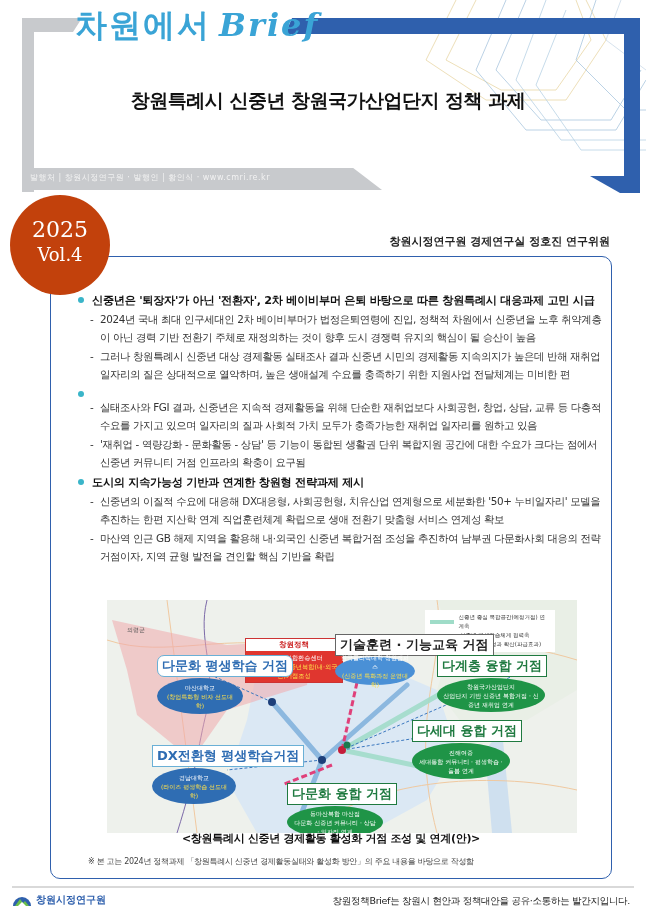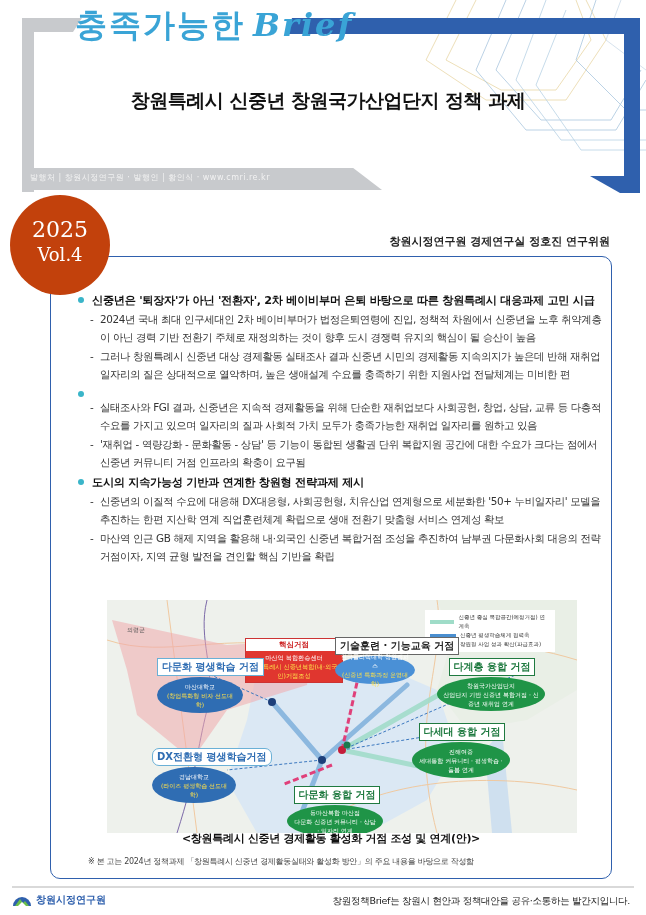--- a/index.html
+++ b/index.html
@@ -34,21 +34,21 @@
   .section-head { display: flex; align-items: flex-start; font-size: 11.2px; font-weight: bold; color: #111; line-height: 17px; letter-spacing: -0.3px; }
   .dot { flex: 0 0 auto; width: 6px; height: 6px; border-radius: 50%; background: #3ab5c9; margin: 5px 8px 0 0; }
   .item { display: flex; font-size: 10.4px; color: #333; line-height: 17.5px; letter-spacing: -0.35px; padding-left: 12px; margin-top: 2px; }
   .dash { flex: 0 0 auto; width: 10px; }
   .item-text { flex: 1; }
 
   
   .map { position: absolute; left: 107px; top: 600px; width: 470px; height: 233px; background: #eef2f0; overflow: hidden; z-index: 2; }
   .map svg.base { position: absolute; left: 0; top: 0; }
   .node { position: absolute; text-align: center; }
-  .node-label { display: inline-block; background: #fff; border: 1px solid #666; font-size: 10px; font-weight: bold; padding: 1px 4px; white-space: nowrap; }
+  .node-label { display: inline-block; background: #fff; border: 1px solid #666; font-size: 13px; font-weight: bold; padding: 1px 4px; white-space: nowrap; }
   .oval { border-radius: 50%; color: #fff; font-size: 6px; line-height: 9px; display: flex; flex-direction: column; align-items: center; justify-content: center; text-align: center; padding: 2px 6px; }
   .oval-blue { background: #2f6db3; }
   .oval-lightblue { background: #4a90d6; }
   .oval-green { background: #1f9447; }
   .oval .yel { color: #ffe04a; }
   .core-box { position: absolute; left: 138px; top: 38px; width: 98px; border: 1px solid #c33; background: #fff; }
   .core-title { font-size: 7.5px; font-weight: bold; color: #c22; text-align: center; padding: 1px 0; }
   .core-body { background: #e0362f; color: #fff; font-size: 6.2px; text-align: center; line-height: 9px; padding: 2px 2px; }
   .core-body .yel { color: #ffe04a; }
   .legend { position: absolute; left: 318px; top: 10px; width: 130px; background: #fff; padding: 3px 5px; font-size: 5.5px; color: #333; line-height: 9px; }
@@ -82,21 +82,21 @@
   </svg>
   <div class="gray-left"></div>
   <div class="gray-top"></div>
   <div class="gray-bottom"></div>
   <div class="publisher">발행처 | 창원시정연구원 · 발행인 | 황인식 · www.cmri.re.kr</div>
   <div class="blue-top"></div>
   <div class="blue-right"></div>
   <div class="blue-corner"></div>
 
   <div class="brand">
-    <span>충족가능한</span><span class="brief">Brief</span>
+    <span>차원에서</span><span class="brief">Brief</span>
   </div>
   <h1 class="title">창원특례시 신중년 창원국가산업단지 정책 과제</h1>
 </div>
 
 <div class="vol-circle">
   <span class="vol-year">2025</span>
   <span class="vol-num">Vol.4</span>
 </div>
 <div class="author">창원시정연구원 경제연구실 정호진 연구위원</div>
 
@@ -201,31 +201,31 @@
         <span class="leg-swatch" style="background:#4a8fd0"></span>
         <span>신중년 평생학습체계 협력축</span>
       </div>
     <div class="leg-row">
         <span class="leg-swatch" style="background:repeating-linear-gradient(90deg,#e0407a 0 5px,#fff 5px 8px)"></span>
         <span>창원형 사업 성과 확산(파급효과)</span>
       </div>
   </div>
 
   <div class="core-box">
-    <div class="core-title">핵심거점</div>
+    <div class="core-title">창원정책</div>
     <div class="core-body">
       <div>마산역 복합환승센터</div>
       <div class="yel">창원특례시 신중년복합(내·외국인)거점조성</div>
     </div>
   </div>
 
   <span style="position:absolute;left:20px;top:26px;font-size:6px;color:#555;">의령군</span>
 
   <div class="node" style="left:50px;top:55px;width:90px;">
-    <span class="node-label" style="color:#2f6db3;border-color:#6ab0d6;">다문화 평생학습 거점</span>
+    <span class="node-label" style="color:#2f6db3;border-color:#6ab0d6;border-radius:7px;">다문화 평생학습 거점</span>
     <div class="oval oval-blue" style="width:86px;height:36px;margin-top:1px;">
       <span>마산대학교</span>
       <span class="yel">(창업특화형 비자 선도대학)</span>
     </div>
   </div>
 
   <div class="node" style="left:228px;top:34px;width:82px;">
     <span class="node-label" style="color:#222;">기술훈련 · 기능교육 거점</span>
     <div class="oval oval-lightblue" style="width:80px;height:28px;margin-top:1px;">
       <span>한국폴리텍대학 창원캠퍼스</span>
@@ -243,21 +243,21 @@
 
   <div class="node" style="left:305px;top:120px;width:100px;">
     <span class="node-label" style="color:#1f7a40;border-color:#1f7a40;">다세대 융합 거점</span>
     <div class="oval oval-green" style="width:98px;height:36px;margin-top:1px;">
       <span>진해여중</span>
       <span>세대통합 커뮤니티 · 평생학습 · 돌봄 연계</span>
     </div>
   </div>
 
   <div class="node" style="left:45px;top:145px;width:85px;">
-    <span class="node-label" style="color:#2f6db3;border-color:#6ab0d6;border-radius:7px;">DX전환형 평생학습거점</span>
+    <span class="node-label" style="color:#2f6db3;border-color:#6ab0d6;">DX전환형 평생학습거점</span>
     <div class="oval oval-blue" style="width:84px;height:36px;margin-top:1px;">
       <span>경남대학교</span>
       <span class="yel">(라이즈 평생학습 선도대학)</span>
     </div>
   </div>
 
   <div class="node" style="left:180px;top:183px;width:100px;">
     <span class="node-label" style="color:#1f7a40;border-color:#1f7a40;">다문화 융합 거점</span>
     <div class="oval oval-green" style="width:96px;height:32px;margin-top:1px;">
       <span>동마산복합 마산점</span>

